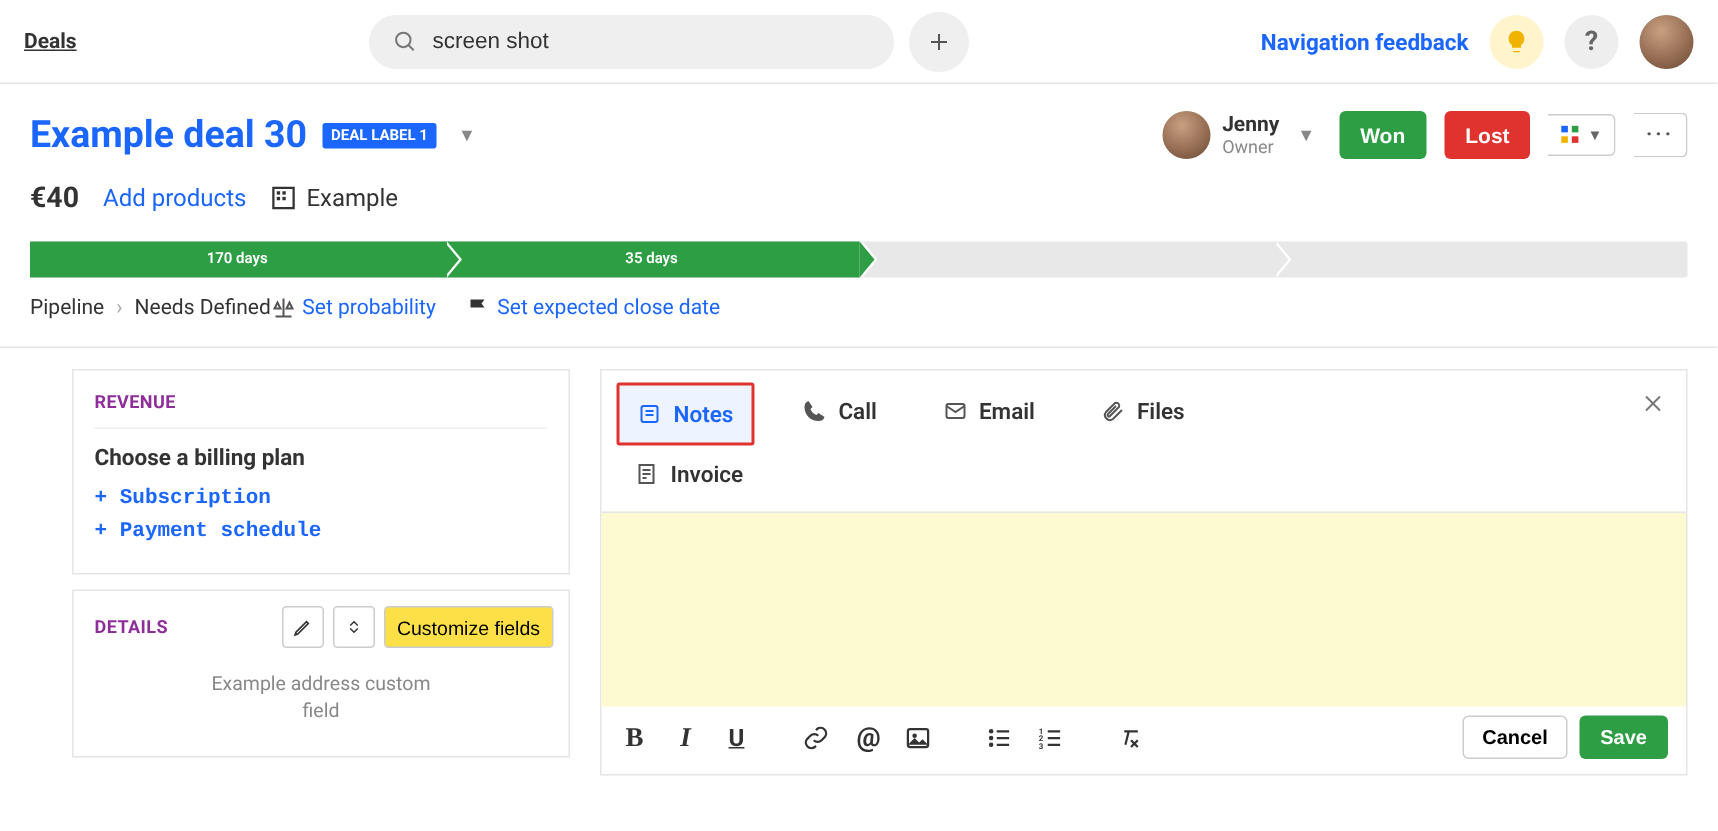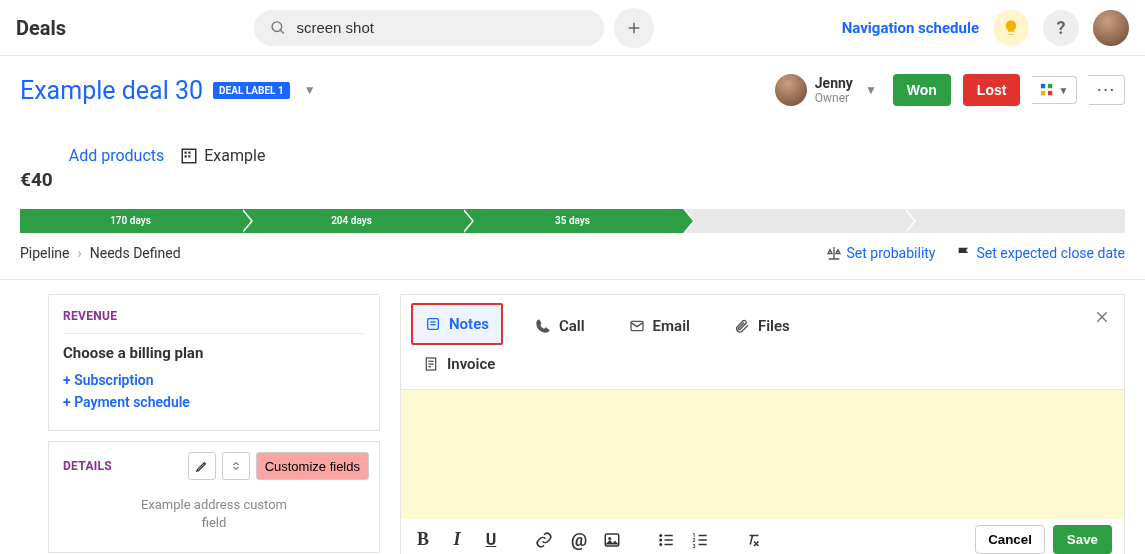--- a/index.html
+++ b/index.html
@@ -1,91 +1,91 @@
 <!DOCTYPE html>
 <html><head>
 <meta charset="utf-8">
 <style>
 * { box-sizing: border-box; margin: 0; padding: 0; }
 body { font-family: -apple-system, BlinkMacSystemFont, "Segoe UI", Roboto, Helvetica, Arial, sans-serif; font-size: 14px; color: #333; background: #fff; width: 1145px; height: 554px; overflow: hidden; }
 
 
 .topbar { display: flex; align-items: center; height: 56px; padding: 0 16px; border-bottom: 1px solid #e5e5e5; }
-.topbar-title { font-size: 20px; font-weight: 700; }
+.topbar-title { font-size: 14px; font-weight: 700; text-decoration: underline; }
 .search-wrap { flex: 1; display: flex; justify-content: center; align-items: center; gap: 10px; }
 .search-box { display: flex; align-items: center; background: #f0efef; border-radius: 22px; padding: 0 16px; height: 36px; width: 350px; }
 .search-box input { border: none; background: transparent; outline: none; font-size: 15px; margin-left: 10px; width: 100%; color:#333; }
 .add-btn { width: 40px; height: 40px; border-radius: 50%; background: #f0efef; border: none; display: flex; align-items: center; justify-content: center; cursor: pointer; }
 .topbar-right { display: flex; align-items: center; gap: 14px; }
 .nav-feedback { color: #1a66ff; font-weight: 700; font-size: 15px; }
 .circle-btn { width: 36px; height: 36px; border-radius: 50%; display: flex; align-items: center; justify-content: center; }
 .bulb-bg { background: #fff4cc; }
 .help-bg { background: #eee; color: #666; font-weight: 700; font-size: 18px; }
 .avatar { width: 36px; height: 36px; border-radius: 50%; background: radial-gradient(circle at 40% 30%, #c9a080, #6b4530); }
 
 
 .deal-header { padding: 18px 20px 0 20px; }
 .deal-title-row { display: flex; align-items: center; justify-content: space-between; }
 .deal-title-left { display: flex; align-items: center; gap: 10px; }
-.deal-title { color: #1a66ff; font-size: 25px; font-weight: 400; }
+.deal-title { color: #1a66ff; font-size: 25px; font-weight: 700; }
 .deal-label { background: #1a66ff; color: #fff; font-size: 10px; font-weight: 700; padding: 3px 6px; border-radius: 2px; }
 .chevron-btn { color: #888; cursor: pointer; padding: 4px; font-size: 12px; }
 
 .deal-title-right { display: flex; align-items: center; gap: 12px; }
 .owner-block { display: flex; align-items: center; gap: 8px; }
 .owner-avatar { width: 32px; height: 32px; border-radius: 50%; background: radial-gradient(circle at 40% 30%, #c9a080, #6b4530); }
 .owner-text .name { font-weight: 700; font-size: 14px; }
 .owner-text .role { font-size: 12px; color: #888; }
 .btn { padding: 8px 14px; border-radius: 4px; font-weight: 700; font-size: 14px; border: none; cursor: pointer; color: #fff; }
 .btn-won { background: #2e9e44; }
 .btn-lost { background: #e0332e; }
 .outline-group { display: flex; }
 .outline-btn { background: #fff; border: 1px solid #ccc; padding: 6px 8px; cursor: pointer; display: flex; align-items: center; gap: 4px; }
 .outline-btn:first-child { border-radius: 4px 0 0 4px; }
 .outline-btn:last-child { border-radius: 0 4px 4px 0; border-left: none;}
 .outline-single { border-radius: 4px; }
 
 .deal-subrow { display: flex; align-items: center; gap: 16px; margin-top: 14px; font-size: 16px; }
-.deal-amount { font-weight: 700; font-size: 19px; margin-top: 48px; }
+.deal-amount { font-weight: 700; font-size: 19px; }
 .link { color: #1a66ff; cursor: pointer; }
 .org { display: flex; align-items: center; gap: 6px; color: #333; }
 
 
 .stages { display: flex; margin: 18px 20px 0 20px; height: 24px; background: #e8e8e8; border-radius: 2px; overflow: visible; }
 .stage { position: relative; flex: 1; text-align: center; color: #fff; font-size: 10px; font-weight: 600; line-height: 24px; }
 .stage.done { background: #2e9e44; }
 .stage.done::after { content: ""; position: absolute; right: -10px; top: 0; border-top: 12px solid transparent; border-bottom: 12px solid transparent; border-left: 10px solid #2e9e44; z-index: 2;}
 .stage.done::before { content: ""; position: absolute; right: -12px; top: 0; border-top: 12px solid transparent; border-bottom: 12px solid transparent; border-left: 10px solid #fff; z-index:1; }
 .stage.empty::after { content: ""; position: absolute; right: -10px; top: 0; border-top: 12px solid transparent; border-bottom: 12px solid transparent; border-left: 10px solid #e8e8e8; z-index:2;}
 .stage.empty::before { content: ""; position: absolute; right: -12px; top: 0; border-top: 12px solid transparent; border-bottom: 12px solid transparent; border-left: 10px solid #fff; z-index:1;}
 .stage.last::after, .stage.last::before { display:none;}
 
-.breadcrumb-row { display: flex; justify-content: space-between; align-items: center; padding: 12px 20px 18px 20px; font-size: 14px; color: #333; border-bottom: 1px solid #e5e5e5; }
+.breadcrumb-row { display: flex; align-items: center; padding: 12px 20px 18px 20px; font-size: 14px; color: #333; border-bottom: 1px solid #e5e5e5; }
 .breadcrumb-left { display: flex; align-items: center; gap: 8px; }
 .breadcrumb-right { display: flex; align-items: center; gap: 20px; }
 .bc-link { color: #1a66ff; display: flex; align-items: center; gap: 5px; cursor: pointer; }
 
 
 .body { display: flex; gap: 20px; padding: 14px 20px 0 0; }
 .left-col { width: 380px; flex-shrink: 0; padding-left: 48px; }
 .panel { border: 1px solid #e5e5e5; background:#fff; }
 .panel-inner { padding: 14px; }
 .panel-title { color: #8e2e99; font-weight: 700; font-size: 12px; letter-spacing: 0.3px; margin-bottom: 10px; }
 .panel-head-row { display:flex; justify-content: space-between; align-items:center; padding: 10px 10px 10px 14px;}
-.small-btn { border: 1px solid #ccc; background: #fca5a5; padding: 4px 8px; border-radius: 3px; cursor: pointer; font-size: 13px; }
+.small-btn { border: 1px solid #ccc; background: #fde047; padding: 4px 8px; border-radius: 3px; cursor: pointer; font-size: 13px; }
 .icon-btn { border: 1px solid #ccc; background: #fff; width: 28px; height:28px; border-radius: 3px; display:flex; align-items:center; justify-content:center; cursor:pointer;}
 .billing-head { font-weight: 700; margin: 6px 0 10px 0; font-size:15px;}
-.plus-link { color: #1a66ff; font-weight: 600; display: block; margin: 6px 0; }
+.plus-link { color: #1a66ff; font-weight: 600; display: block; margin: 6px 0; font-family: Liberation Mono, monospace; }
 .panel-sep { height: 10px; }
 .detail-field { color: #888; text-align: center; font-size: 13px; line-height: 1.4; margin: 6px auto; width: 160px;}
 
 
 .right-col { flex: 1; }
 .tabs-panel { border: 1px solid #e5e5e5; }
-.tabs-row { display: flex; align-items: flex-end; padding: 8px 10px 0 10px; gap: 20px; flex-wrap: wrap; position: relative;}
+.tabs-row { display: flex; align-items: flex-start; padding: 8px 10px 0 10px; gap: 20px; flex-wrap: wrap; position: relative;}
 .tab { display: flex; align-items: center; gap: 8px; padding: 10px 12px; cursor: pointer; color: #333; font-weight: 600; font-size: 15px; }
 .tab.active { border: 2px solid #e0332e; background: #eef4ff; color: #1a66ff; border-radius: 2px;}
 .beta { background: #1a66ff; color: #fff; font-size: 10px; font-weight: 700; padding: 2px 6px; border-radius: 8px; }
 .close-tabs { position:absolute; right: 14px; top: 14px; color: #777; cursor: pointer;}
 .tabs-row2 { display:flex; padding: 6px 10px 6px 10px; align-items:center; gap:8px;}
 
 .note-area { background: #fdfad2; height: 130px; border-top: 1px solid #e5e5e5; }
 .toolbar-row { display: flex; align-items: center; justify-content: space-between; padding: 6px 12px 10px 12px; }
 .toolbar-icons { display: flex; align-items: center; gap: 14px; color: #333; }
 .toolbar-icons .icon { cursor: pointer; width: 20px; text-align: center; font-weight: 700; }
@@ -109,21 +109,21 @@
       <input type="text" value="screen shot" style="">
     </div>
     <button class="add-btn">
       <svg width="16" height="16" viewBox="0 0 24 24" stroke="#555" stroke-width="2">
           <line x1="12" y1="4" x2="12" y2="20"></line>
           <line x1="4" y1="12" x2="20" y2="12"></line>
         </svg>
     </button>
   </div>
   <div class="topbar-right">
-    <span class="nav-feedback">Navigation schedule</span>
+    <span class="nav-feedback">Navigation feedback</span>
     <div class="circle-btn bulb-bg">
       <svg width="18" height="18" viewBox="0 0 24 24" fill="#f0b400">
           <path d="M9 21h6v-1H9v1zm3-19C8 2 5 5 5 9c0 2.4 1.2 4.5 3 5.7V17h8v-2.3c1.8-1.2 3-3.3 3-5.7 0-4-3-7-7-7z"></path>
         </svg>
     </div>
     <div class="circle-btn help-bg">
         <span>?</span>
       </div>
     <div class="avatar"></div>
   </div>
@@ -174,21 +174,20 @@
           <rect x="6" y="11" width="3" height="3"></rect>
           <rect x="11" y="11" width="3" height="3"></rect>
         </svg>
       <span>Example</span>
     </span>
   </div>
 </div>
 
 <div class="stages">
   <div class="stage done">170 days</div>
-  <div class="stage done">204 days</div>
   <div class="stage done">35 days</div>
   <div class="stage empty"></div>
   <div class="stage empty last"></div>
 </div>
 
 <div class="breadcrumb-row">
   <div class="breadcrumb-left">
     <span>Pipeline</span>
     <span style="color:#aaa;">›</span>
     <span>Needs Defined</span>

